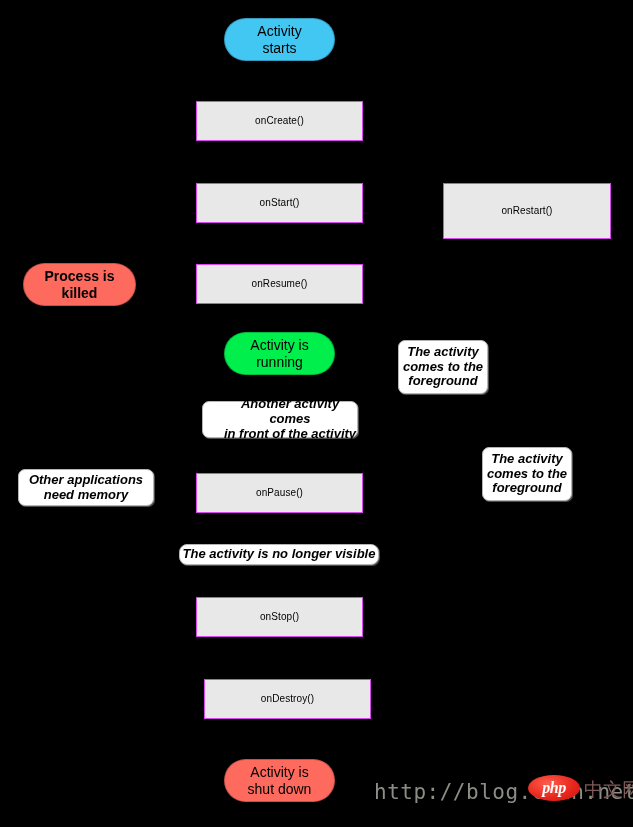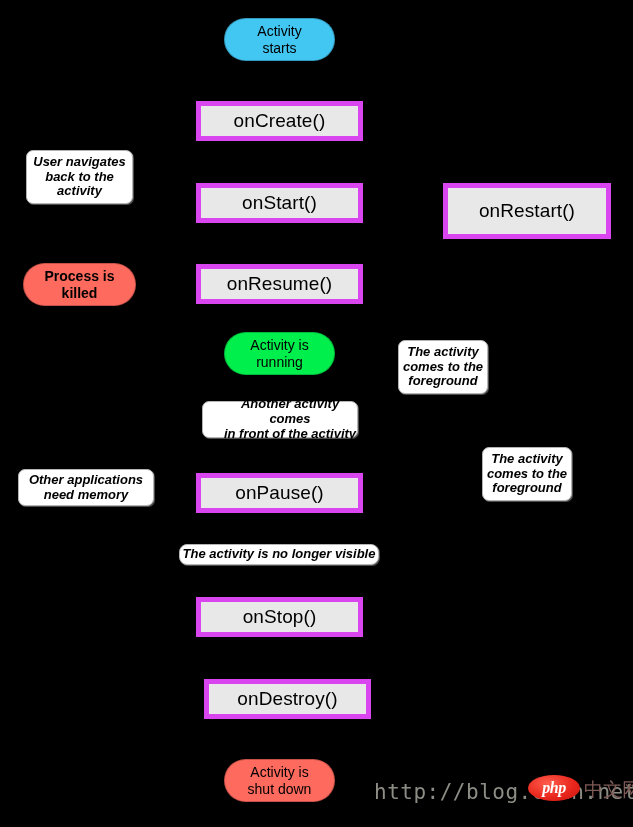--- a/index.html
+++ b/index.html
@@ -25,22 +25,22 @@
     align-items: center;
     justify-content: center;
     text-align: center;
     color: #000000;
     line-height: 1.15;
     white-space: pre-line;
   }
   
   .method {
     background: #e8e8e8;
-    border: 5px solid #d946ef;
-    font-size: 19px;
+    border: 1px solid #d946ef;
+    font-size: 10px;
     letter-spacing: 0.1px;
   }
   
   .state {
     border-radius: 22px;
     font-size: 14px;
     border: 1px solid rgba(0,0,0,0.22);
   }
   .state.start  { background: #42c6f2; }
   .state.running{ background: #00ef4c; }
@@ -108,23 +108,20 @@
     <div class="node label" style="left: 482px; top: 447px; width: 90px; height: 54px;">The activity
 comes to the
 foreground</div>
     <div class="node label" style="left: 18px; top: 469px; width: 136px; height: 37px;">Other applications
 need memory</div>
     <div class="node label" style="left: 202px; top: 401px; width: 156px; height: 37px; padding-left: 20px;">Another activity comes
 in front of the activity</div>
     <div class="node label" style="left: 398px; top: 340px; width: 90px; height: 54px;">The activity
 comes to the
 foreground</div>
-    <div class="node label" style="left: 26px; top: 150px; width: 107px; height: 54px;">User navigates
-back to the
-activity</div>
     <div class="node state killed" style="left: 23px; top: 263px; width: 113px; height: 43px; font-weight: bold;">Process is
 killed</div>
     <div class="node state shut" style="left: 224px; top: 759px; width: 111px; height: 43px;">Activity is
 shut down</div>
     <div class="node method" style="left: 204px; top: 679px; width: 167px; height: 40px;">onDestroy()</div>
     <div class="node method" style="left: 196px; top: 597px; width: 167px; height: 40px;">onStop()</div>
     <div class="node method" style="left: 196px; top: 473px; width: 167px; height: 40px;">onPause()</div>
     <div class="node state running" style="left: 224px; top: 332px; width: 111px; height: 43px;">Activity is
 running</div>
     <div class="node method" style="left: 196px; top: 264px; width: 167px; height: 40px;">onResume()</div>

